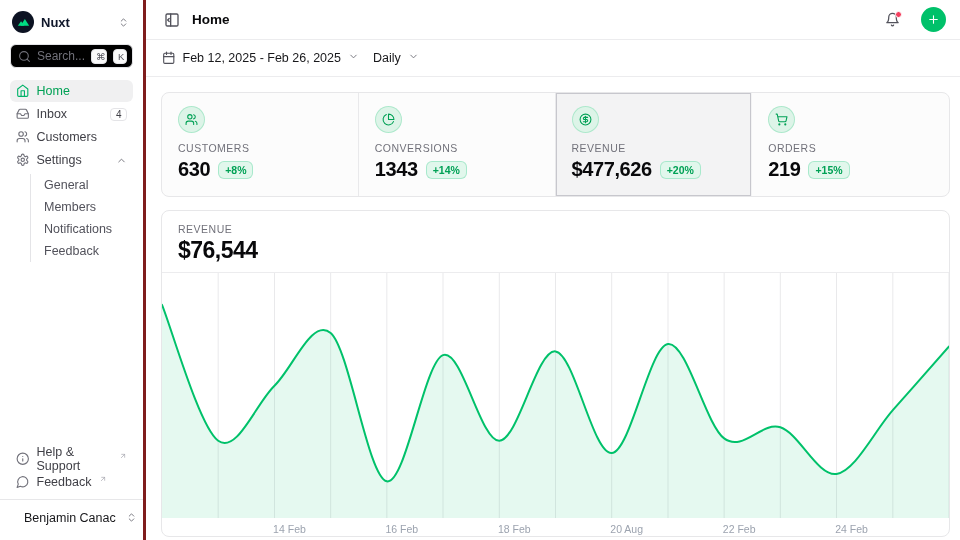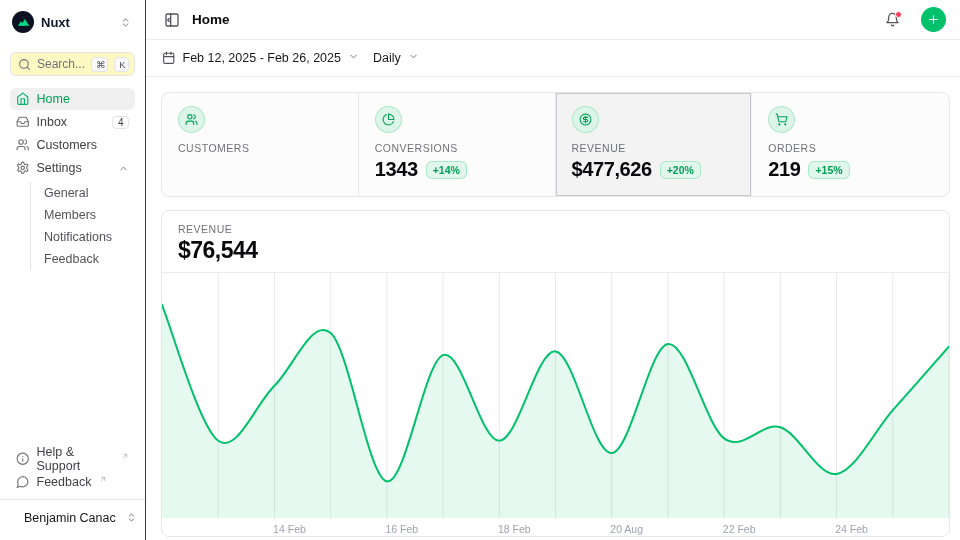--- a/index.html
+++ b/index.html
@@ -6,28 +6,28 @@
   html,body { width:960px; height:540px; overflow:hidden; }
   body {
     font-family:"Liberation Sans","DejaVu Sans",sans-serif;
     color:#18181b; background:#fff; display:flex; font-size:13px;
     -webkit-font-smoothing:antialiased;
   }
   svg { display:block; }
   .ic { stroke:currentColor; fill:none; stroke-width:2; stroke-linecap:round; stroke-linejoin:round; }
 
   
-  .sidebar { width:146px; min-width:146px; border-right:1px solid #7f1d1d;
+  .sidebar { width:146px; min-width:146px; border-right:3px solid #7f1d1d;
     display:flex; flex-direction:column; padding:8px 10px 0 10px; background:#fff; }
   .brand { display:flex; align-items:center; gap:7px; padding:2px 4px 2px 2px; height:28px; cursor:pointer; border-radius:6px;}
   .brand-logo { width:22px; height:22px; border-radius:50%; background:#0c1222; display:flex; align-items:center; justify-content:center; }
   .brand-name { font-size:13px; font-weight:700; color:#0f172a; flex:1; }
   .brand .sel-ic { color:#71717a; }
-  .searchbox { margin-top:16px; height:24px; border:1px solid #e4e4e7; border-radius:6px;
-    display:flex; align-items:center; gap:6px; padding:0 5px 0 7px; color:#71717a; background:#fef9c3; cursor:text; }
+  .searchbox { margin-top:8px; height:24px; border:1px solid #e4e4e7; border-radius:6px;
+    display:flex; align-items:center; gap:6px; padding:0 5px 0 7px; color:#71717a; background:#000000; cursor:text; }
   .searchbox .ph { font-size:12px; flex:1; color:#71717a; }
   .kbd { font-size:9.5px; color:#52525b; border:1px solid #e4e4e7; background:#fafafa;
     border-radius:4px; padding:1px 4px; min-width:14px; text-align:center; }
   .nav { margin-top:12px; list-style:none; }
   .nav-item { display:flex; align-items:center; gap:7px; height:22px; margin-bottom:1px;
     padding:0 6px; border-radius:6px; color:#3f3f46; font-size:12.5px; cursor:pointer; }
   .nav-item .nico { color:#71717a; display:flex; }
   .nav-item.active { background:#f0f0f1; color:#00A155; font-weight:500; }
   .nav-item.active .nico { color:#00b269; }
   .nav-item .lbl { flex:1; }
@@ -295,20 +295,24 @@
       <div class="stat">
         <div class="stat-icon">
           <svg class="ic" width="13" height="13" viewBox="0 0 24 24">
               <path d="M16 21v-2a4 4 0 0 0-4-4H6a4 4 0 0 0-4 4v2"></path>
               <circle cx="9" cy="7" r="4"></circle>
               <path d="M22 21v-2a4 4 0 0 0-3-3.87"></path>
               <path d="M16 3.13a4 4 0 0 1 0 7.75"></path>
             </svg>
         </div>
         <div class="stat-label">CUSTOMERS</div>
+        <div class="stat-value-row">
+          <span class="stat-value">630</span>
+          <span class="delta-badge">+8%</span>
+        </div>
       </div>
       <div class="stat">
         <div class="stat-icon">
           <svg class="ic" width="13" height="13" viewBox="0 0 24 24">
               <path d="M21.21 15.89A10 10 0 1 1 8 2.83"></path>
               <path d="M22 12A10 10 0 0 0 12 2v10z"></path>
             </svg>
         </div>
         <div class="stat-label">CONVERSIONS</div>
         <div class="stat-value-row">

